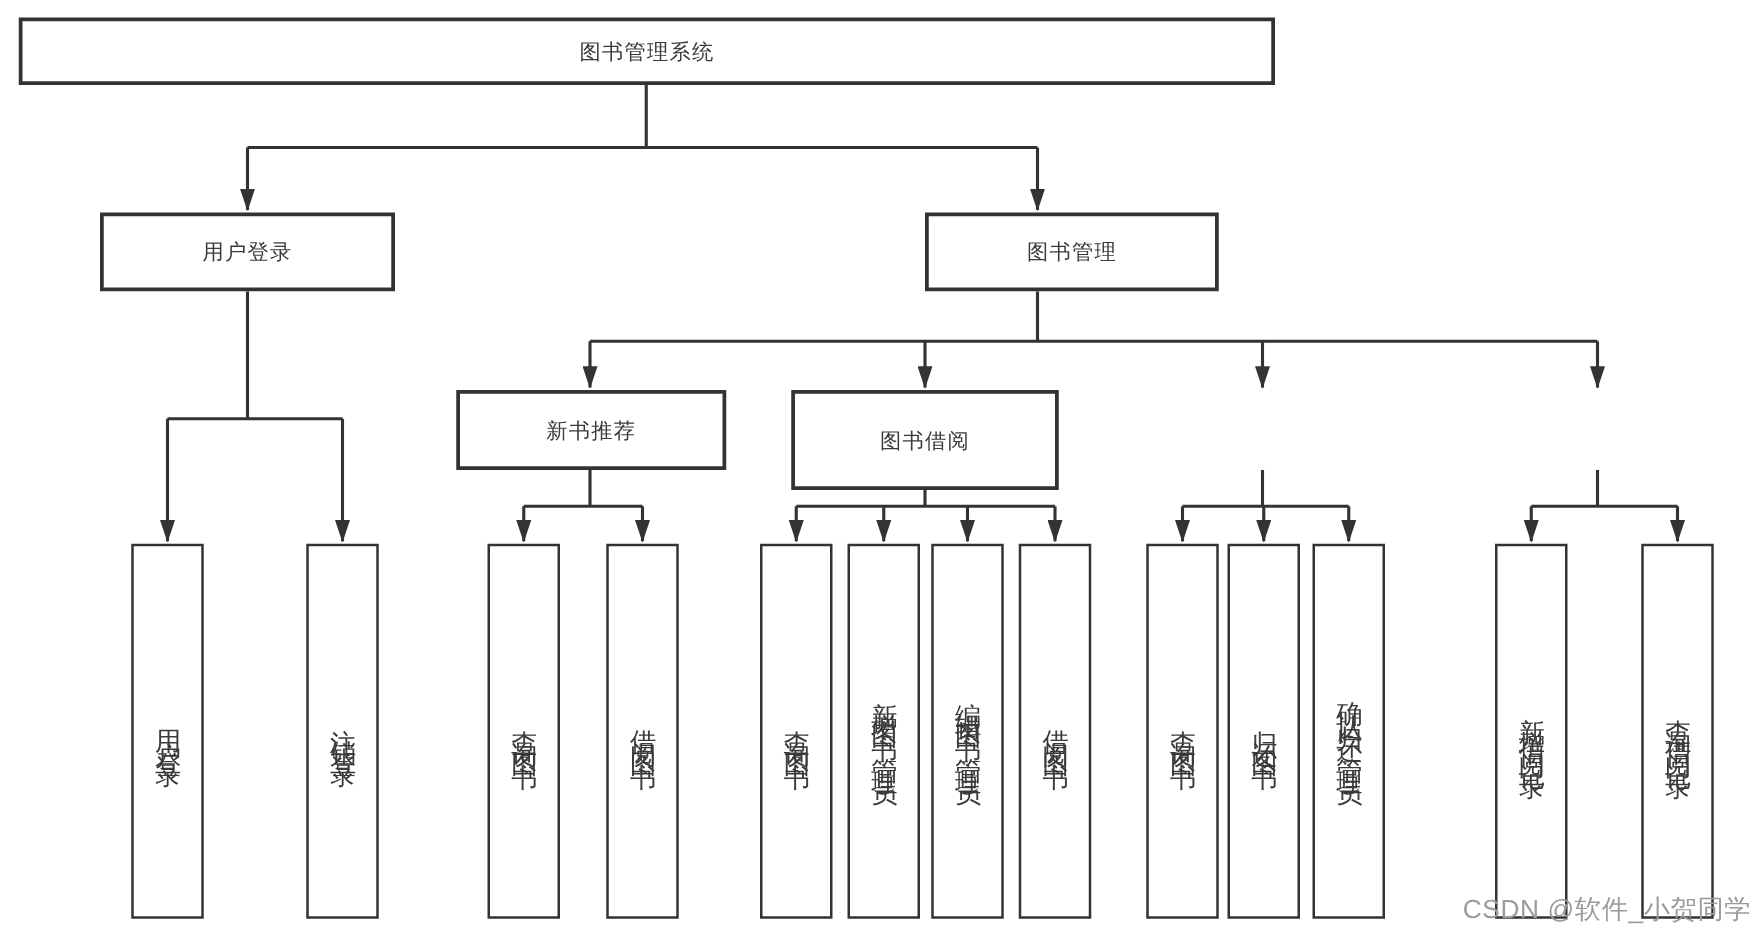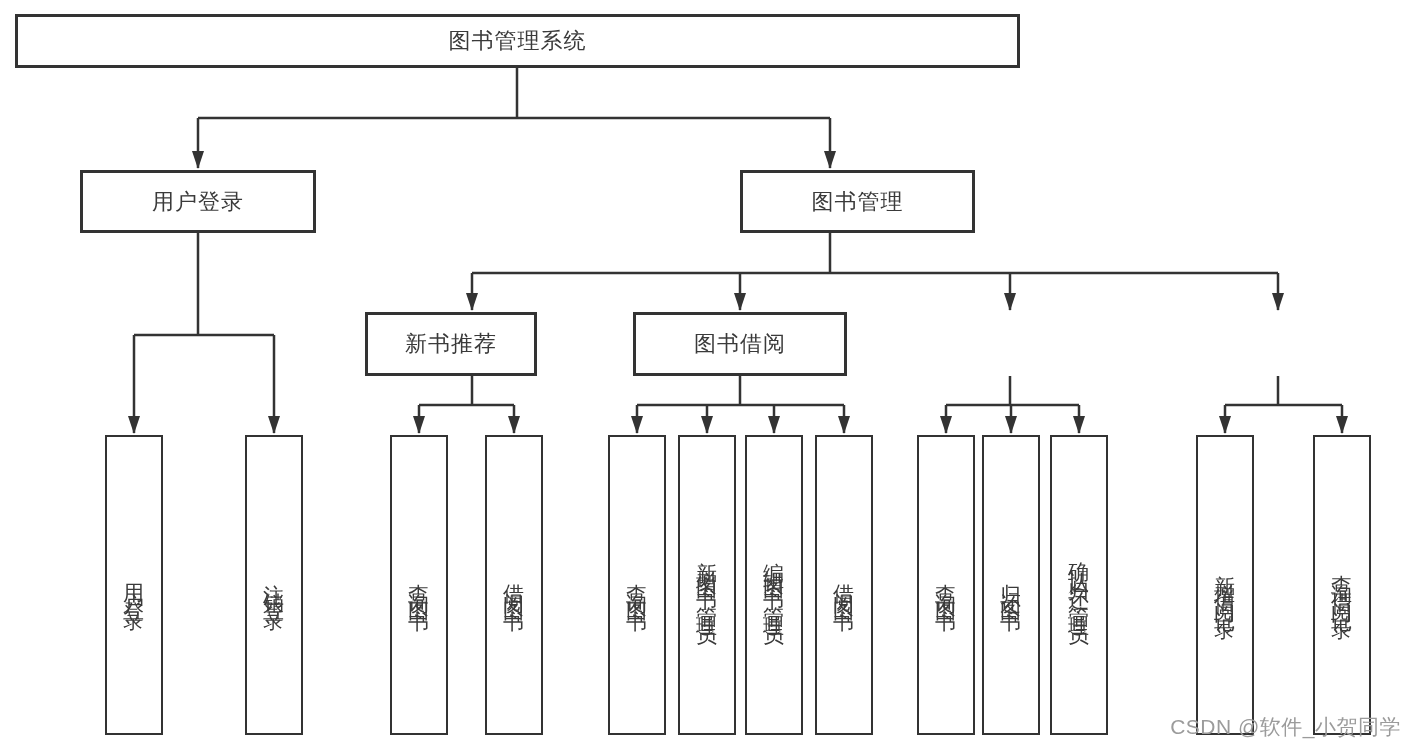--- a/index.html
+++ b/index.html
@@ -31,21 +31,21 @@
     position: absolute;
     background: #ffffff;
     border: 3px solid var(--line, #333333);
     box-sizing: border-box;
     display: flex;
     align-items: center;
     justify-content: center;
     color: var(--text, #3a3a3a);
   }
   .box.wide span {
-    font-size: 22px;
+    font-size: 17px;
     letter-spacing: 1px;
     white-space: nowrap;
   }
   .box.root {
     left: 15px;
     top: 14px;
     width: 1005px;
     height: 54px;
   }
   .box.lvl {
@@ -124,24 +124,24 @@
     <span>图书管理系统</span>
   </div>
 
   <div class="box wide lvl" style="left:80px;top:170px;width:236px">
     <span>用户登录</span>
   </div>
   <div class="box wide lvl" style="left:740px;top:170px;width:235px">
     <span>图书管理</span>
   </div>
 
-  <div class="box wide lvl" style="left:365px;top:312px;width:172px;height:64px">
+  <div class="box wide lvl" style="left:365px;top:312px;width:216px;height:64px">
     <span>新书推荐</span>
   </div>
-  <div class="box wide lvl" style="left:633px;top:312px;width:214px;height:64px">
+  <div class="box wide lvl" style="left:633px;top:312px;width:214px;height:80px">
     <span>图书借阅</span>
   </div>
 
   <div class="box tall" style="left:105px">
     <span class="vtext">用户登录</span>
   </div>
   <div class="box tall" style="left:245px">
     <span class="vtext">注销登录</span>
   </div>
 

